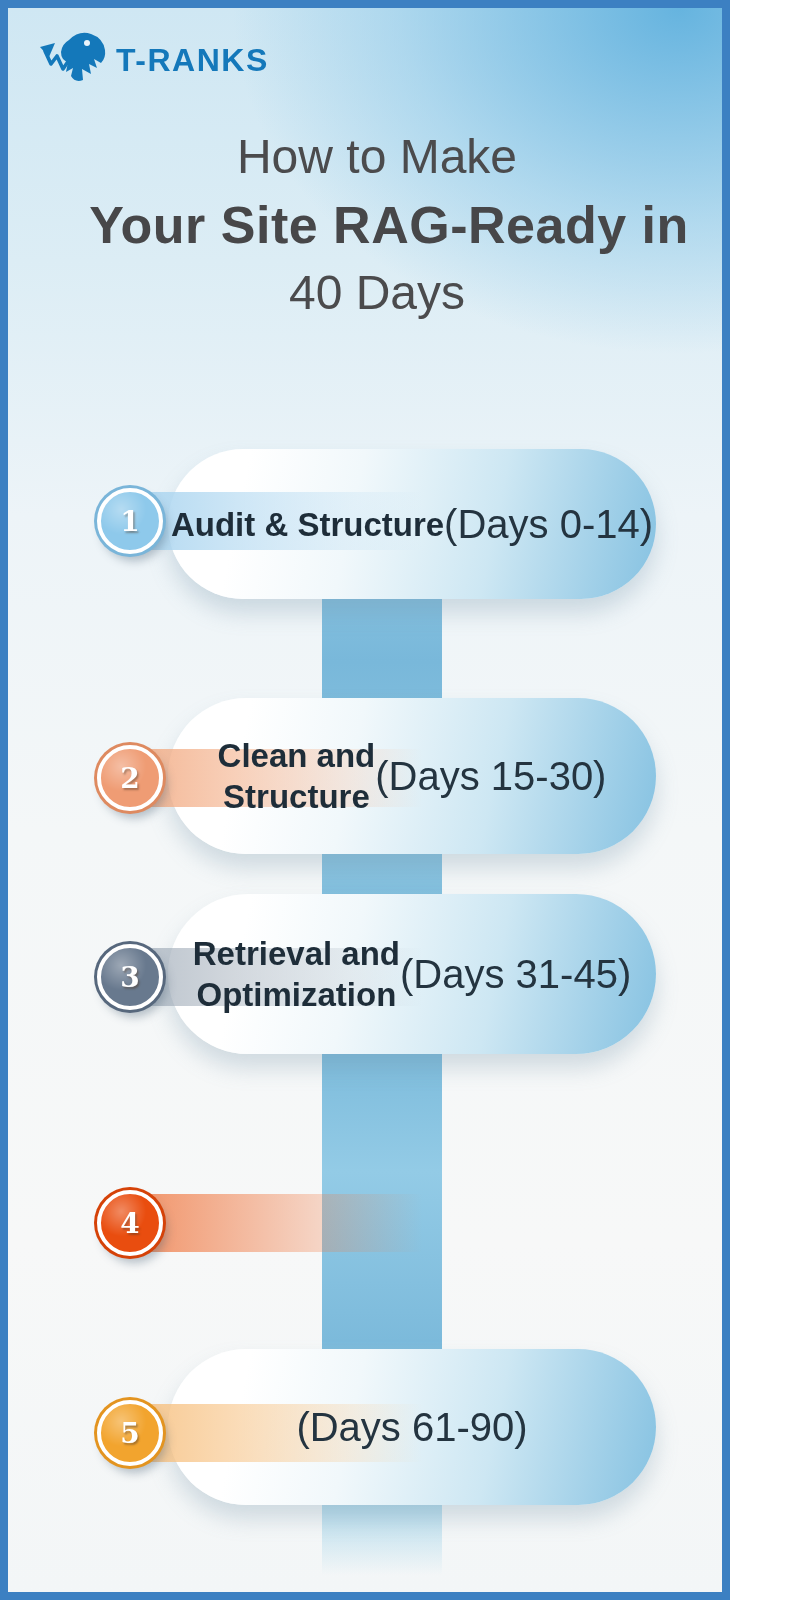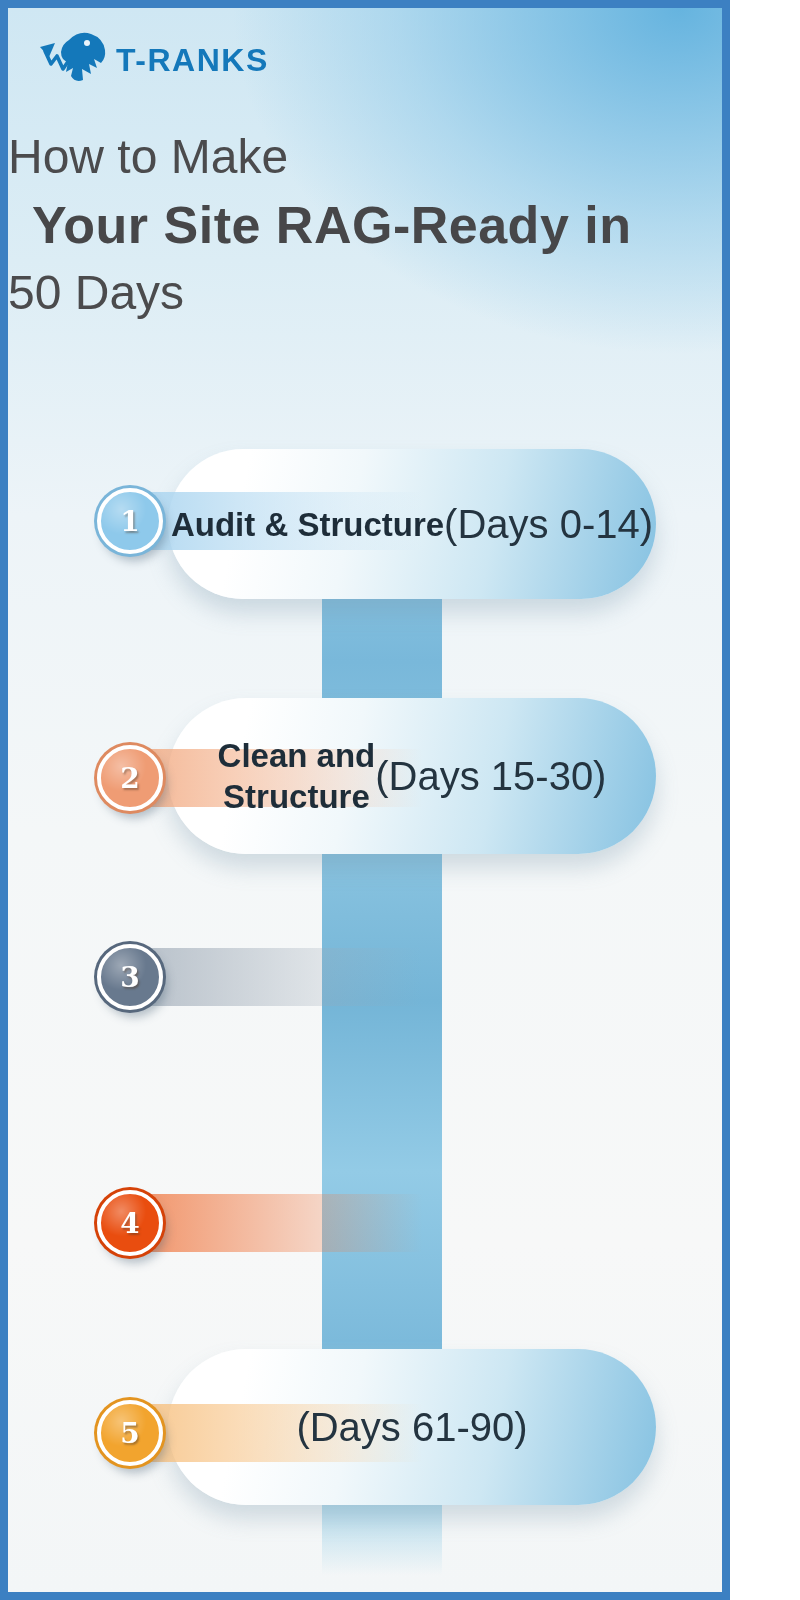--- a/index.html
+++ b/index.html
@@ -15,21 +15,21 @@
       linear-gradient(180deg,#cfe7f3 0%,#dcedf5 16%,#edf4f8 32%,#f4f7f8 52%,#f7f8f8 78%,#f3f6f7 100%);
   }
   
   .logo{position:absolute;top:22px;left:26px;display:flex;align-items:center;gap:4px;}
   .logo svg{width:78px;height:60px;color:var(--brand-color,#1478ba);}
   .logo-text{
     font-size:32px;font-weight:700;letter-spacing:1.5px;
     color:var(--brand-color,#1478ba);
   }
   
-  .title{position:absolute;top:116px;left:0;width:100%;text-align:left;color:var(--title-color,#4b4b4d);}
+  .title{position:absolute;top:116px;left:12px;width:100%;text-align:center;color:var(--title-color,#4b4b4d);}
   .title .t1{font-size:48px;font-weight:400;line-height:66px;}
   .title .t2{font-size:52px;font-weight:800;line-height:70px;letter-spacing:0.5px;color:#474749;padding-left:24px;}
   .title .t3{font-size:48px;font-weight:400;line-height:66px;}
   
   .spine{
     position:absolute;left:314px;top:505px;width:120px;height:1062px;z-index:0;
     background:linear-gradient(180deg,
       var(--spine-top,#8fc8e4) 0%, #79b8da 14%, #8cc5e1 30%,
       var(--spine-bottom,#74b5d7) 46%, #93cbe6 62%, #7cbadb 78%,
       #a8d6ea 92%, rgba(190,225,240,0) 100%);
@@ -86,21 +86,21 @@
       <path d="M10 21 L16 34 L22 26 L28 39 L34 30 L41 38" stroke="currentColor" stroke-width="3.6" fill="none" stroke-linecap="round" stroke-linejoin="round"></path>
       <path d="M34 10 Q44 0 56 4 Q68 8 70 20 Q71 28 66 33 L59 29 L62 38 L54 34 L56 44 L47 39 L48 50 Q40 53 36 46 L38 38 L31 42 L33 32 Q26 30 26 22 Q27 14 34 10 Z" fill="currentColor"></path>
       <circle cx="52" cy="13" r="3" fill="#eaf4fb"></circle>
     </svg>
     <span class="logo-text">T-RANKS</span>
   </header>
 
   <div class="title">
     <div class="t1">How to Make</div>
     <div class="t2">Your Site RAG-Ready in</div>
-    <div class="t3">50 Days</div>
+    <div class="t3">40 Days</div>
   </div>
 
   <div class="spine"></div>
 
   <section class="step s1" style="--badge: #8ec9eb; --edge: #7ab5d9; --ribbon: rgba(173,214,240,0.95);">
     <div class="pill">
       <div class="step-title">Audit &amp; Structure</div>
       <div class="step-days">(Days 0-14)</div>
     </div>
     <div class="ribbon"></div>
@@ -115,20 +115,25 @@
 Structure</div>
       <div class="step-days">(Days 15-30)</div>
     </div>
     <div class="ribbon"></div>
     <div class="badge">
       <span>2</span>
     </div>
   </section>
 
   <section class="step s3" style="--badge: #68798e; --edge: #57687d; --ribbon: rgba(156,168,181,0.70);">
+    <div class="pill">
+      <div class="step-title">Retrieval and
+Optimization</div>
+      <div class="step-days">(Days 31-45)</div>
+    </div>
     <div class="ribbon"></div>
     <div class="badge">
       <span>3</span>
     </div>
   </section>
 
   <section class="step s4" style="--badge: #e94d0f; --edge: #d54208; --ribbon: rgba(240,122,68,0.80);">
     <div class="ribbon"></div>
     <div class="badge">
       <span>4</span>

